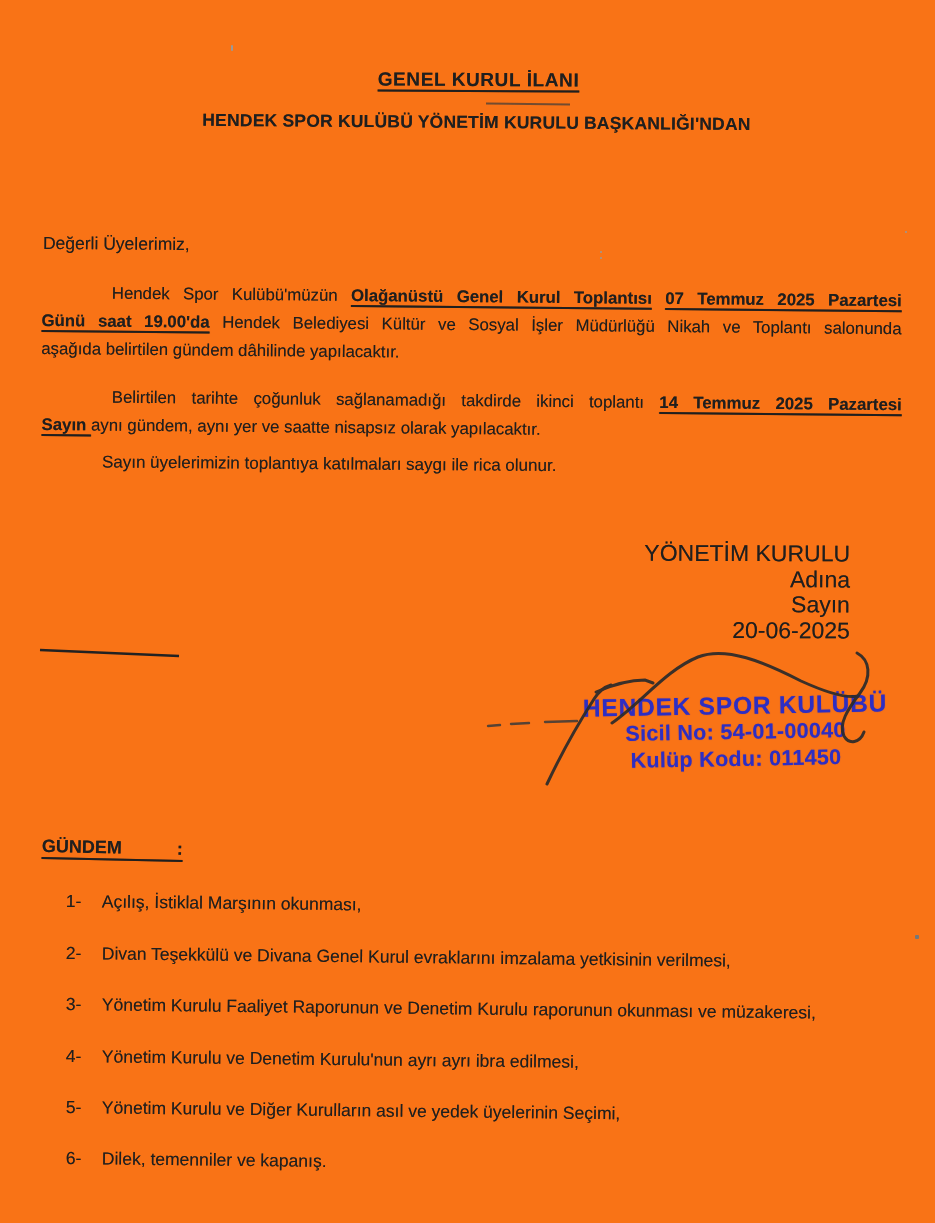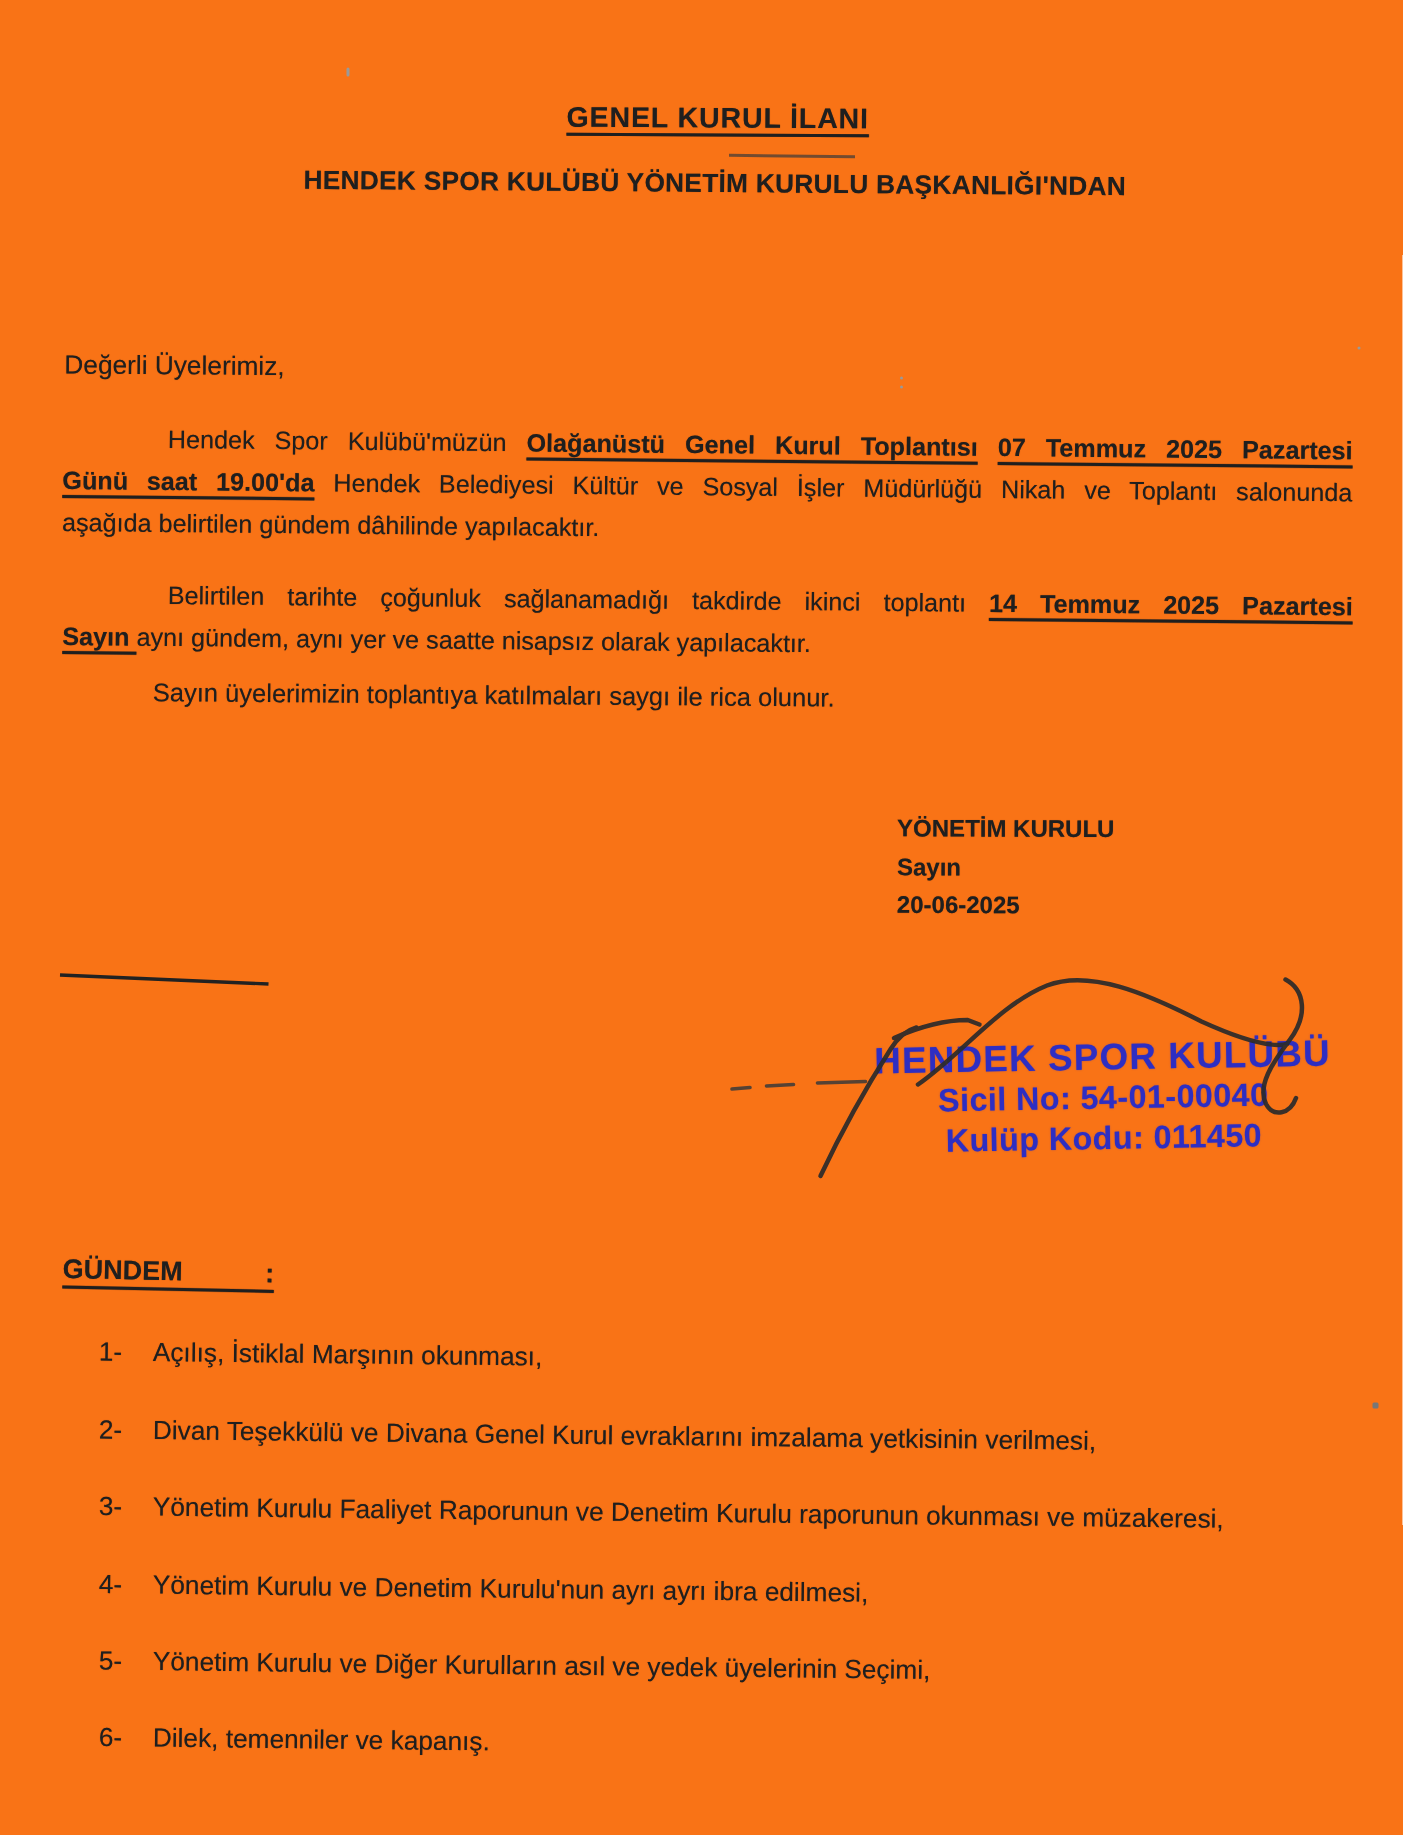--- a/index.html
+++ b/index.html
@@ -39,22 +39,22 @@
     position:absolute; left:42px; top:452px; width:860px; font-size:17px;
     text-indent:60px; transform:rotate(0.45deg); transform-origin:left top;
   }
   .jl { text-align:justify; text-align-last:justify; }
   .indent { text-indent:70px; }
   .bu {
     font-weight:700; text-decoration:underline;
     text-decoration-thickness:1.8px; text-underline-offset:3.5px;
   }
   .sig-block {
-    position:absolute; left:598px; top:541px; width:252px; text-align:left;
-    font-size:16px; font-weight:700; line-height:25.5px;
+    position:absolute; left:598px; top:541px; width:252px; text-align:right;
+    font-size:23px; font-weight:400; line-height:25.5px;
     transform:rotate(0.2deg);
   }
   .stamp {
     position:absolute; left:583px; top:692px; width:305px; text-align:center;
     font-weight:700; color:#2e2ec2; transform:rotate(-1deg);
     text-shadow:0 0 1px rgba(46,46,194,0.55);
   }
   .stamp-l1 { font-size:24.5px; line-height:27px; letter-spacing:0.8px; }
   .stamp-l2 { font-size:21.5px; line-height:27px; letter-spacing:0.3px; }
   .stamp-l3 { font-size:21.5px; line-height:27px; letter-spacing:0.3px; }
@@ -95,20 +95,21 @@
 
   <div class="para p2">
     <div class="jl indent"><span>Belirtilen tarihte çoğunluk sağlanamadığı takdirde ikinci toplantı </span><span class="bu">14 Temmuz 2025 Pazartesi</span></div>
     <div><span class="bu">Sayın </span><span>aynı gündem, aynı yer ve saatte nisapsız olarak yapılacaktır.</span></div>
   </div>
 
   <div class="p3">Sayın üyelerimizin toplantıya katılmaları saygı ile rica olunur.</div>
 
   <div class="sig-block">
     <div>YÖNETİM KURULU</div>
+    <div>Adına</div>
     <div>Sayın</div>
     <div>20-06-2025</div>
   </div>
 
   <div class="stamp">
     <div class="stamp-l1">HENDEK SPOR KULÜBÜ</div>
     <div class="stamp-l2">Sicil No: 54-01-00040</div>
     <div class="stamp-l3">Kulüp Kodu: 011450</div>
   </div>
 

